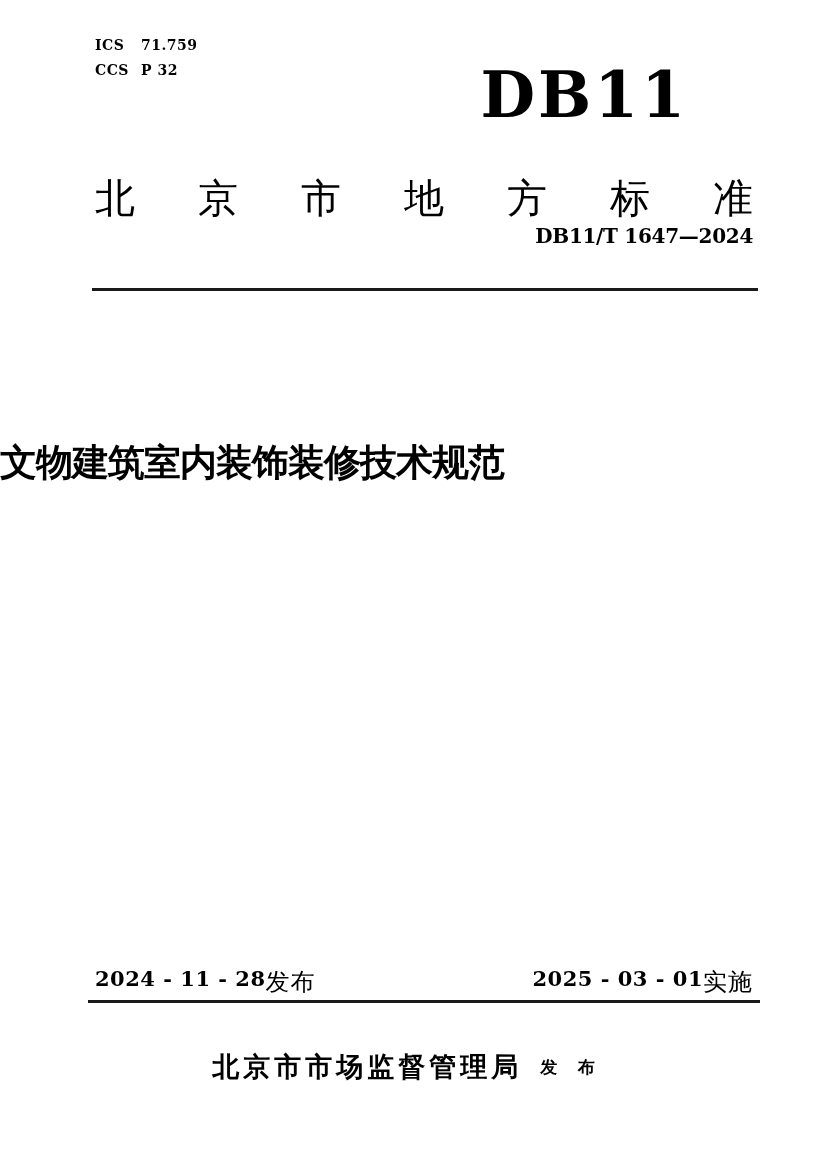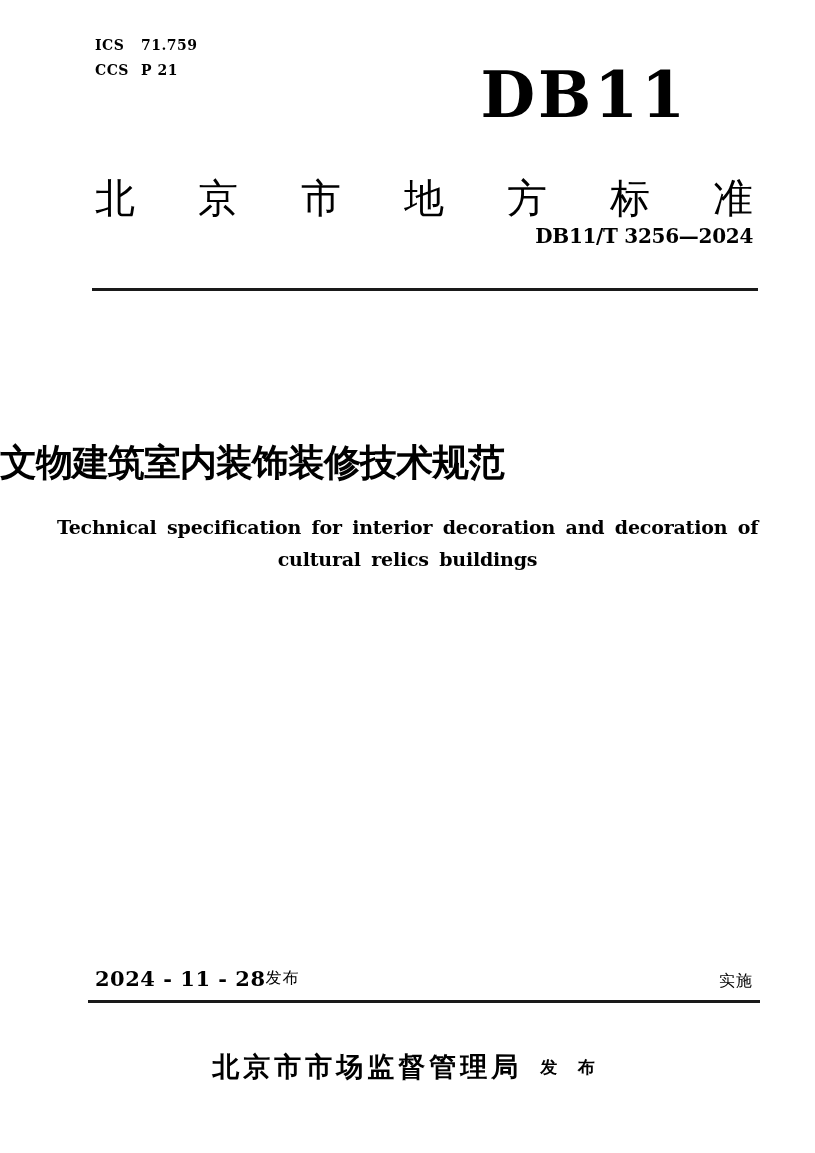--- a/index.html
+++ b/index.html
@@ -106,29 +106,29 @@
   
   .dates-row {
     position: absolute;
     left: 95px;
     right: 62px;
     top: 966px;
     display: flex;
     justify-content: space-between;
     align-items: baseline;
   }
-  .date-group { display: flex; align-items: center; }
+  .date-group { display: flex; align-items: flex-start; }
   .date-value {
     font-family: "DejaVu Serif", serif;
     font-weight: bold;
     font-size: 21px;
     letter-spacing: 0.5px;
   }
   .date-label {
-    font-size: 16px;
+    font-size: 24px;
     font-weight: 500;
     letter-spacing: 1px;
     font-family: Liberation Serif, serif;
   }
   .date-group.impl .date-label { }
 
   
   .publisher-row {
     position: absolute;
     left: 0;
@@ -155,53 +155,50 @@
 
 <div class="page">
 
   <div class="codes">
     <div class="code-line">
       <span class="code-label">ICS</span>
       <span>71.759</span>
     </div>
     <div class="code-line">
       <span class="code-label">CCS</span>
-      <span>P 21</span>
+      <span>P 32</span>
     </div>
   </div>
 
   <div class="db11-logo">DB11</div>
 
   <div class="standard-type">
     <span>北</span>
     <span>京</span>
     <span>市</span>
     <span>地</span>
     <span>方</span>
     <span>标</span>
     <span>准</span>
   </div>
 
-  <div class="standard-number">DB11/T 3256—2024</div>
+  <div class="standard-number">DB11/T 1647—2024</div>
 
   <div class="rule rule-top"></div>
 
   <div class="title-cn">文物建筑室内装饰装修技术规范</div>
 
-  <div class="title-en">
-    <div>Technical specification for interior decoration and decoration of</div>
-    <div>cultural relics buildings</div>
-  </div>
 
   <div class="dates-row">
     <div class="date-group issue">
       <span class="date-value">2024 - 11 - 28</span>
       <span class="date-label">发布</span>
     </div>
     <div class="date-group impl">
+      <span class="date-value">2025 - 03 - 01</span>
       <span class="date-label">实施</span>
     </div>
   </div>
 
   <div class="rule rule-bottom"></div>
 
   <div class="publisher-row">
     <span class="publisher-name">北京市市场监督管理局</span>
     <span class="publish-label">发 布</span>
   </div>

